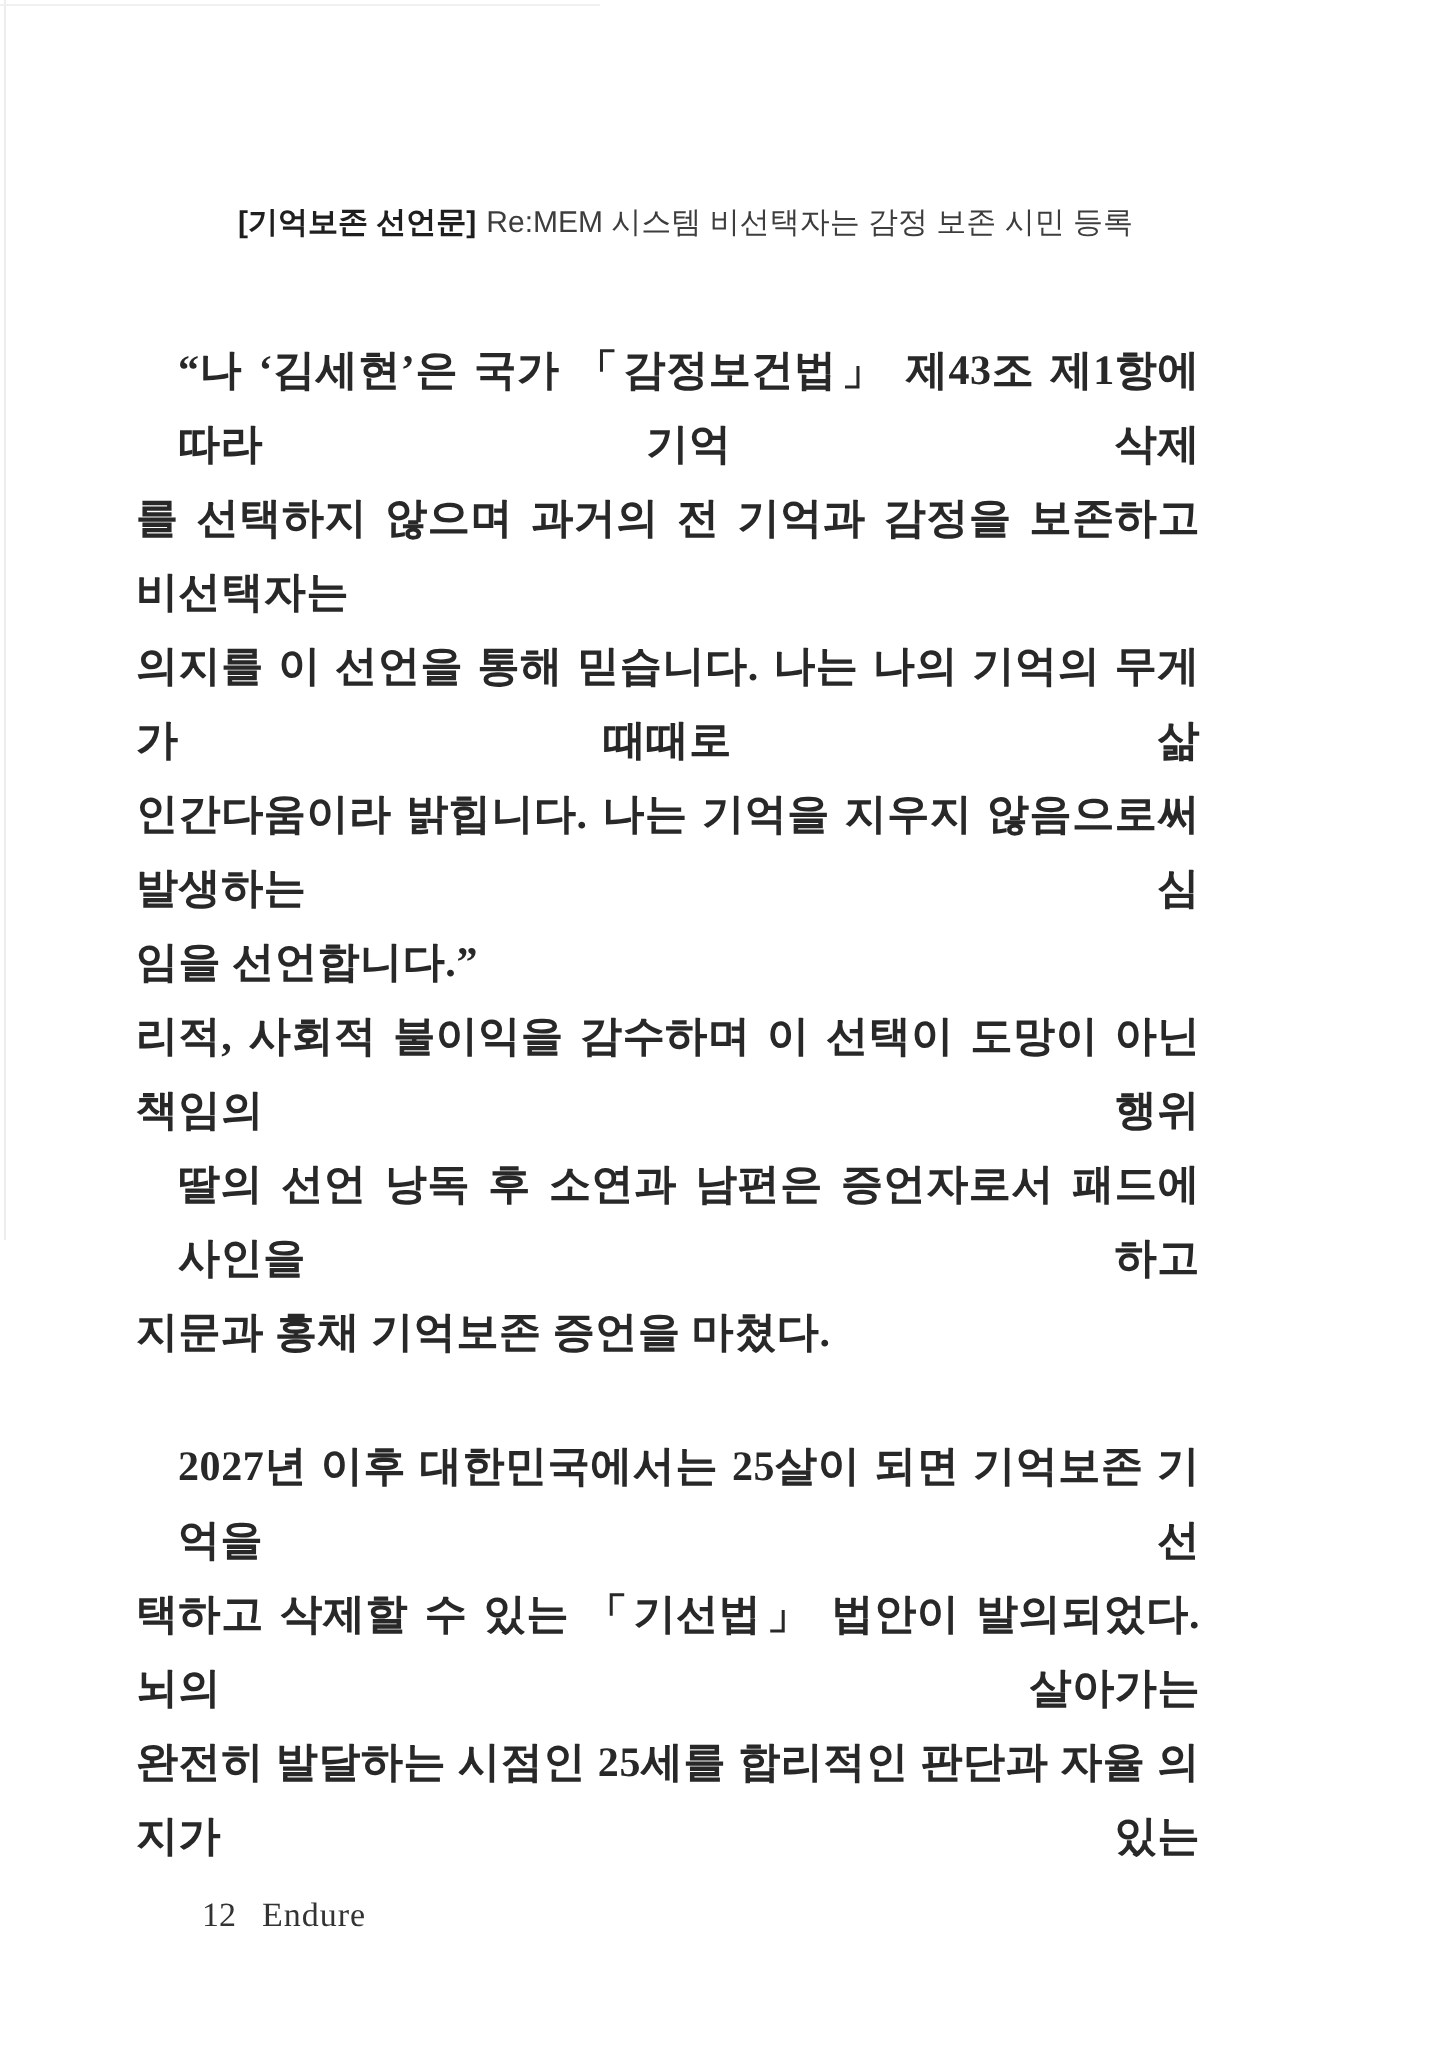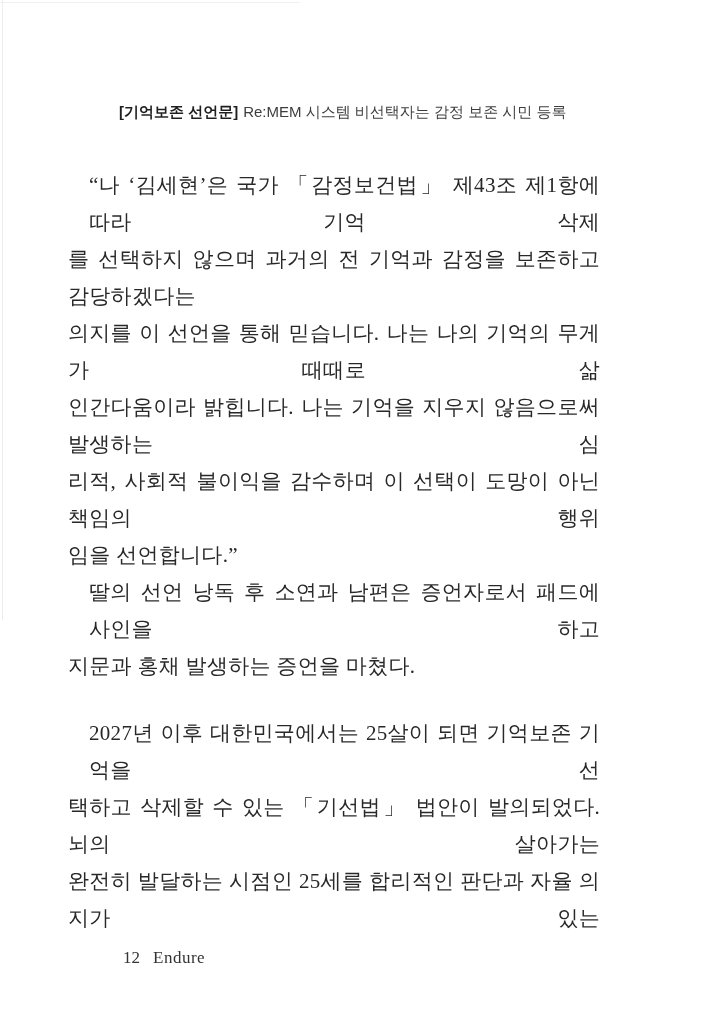--- a/index.html
+++ b/index.html
@@ -51,63 +51,63 @@
     font-size: 21px;
     line-height: 37px;
     color: #282828;
     letter-spacing: 0.3px;
   }
   .para { margin: 0; }
   .para.gap-before { margin-top: 30px; }
   .line {
     text-align: justify;
     text-align-last: justify;
+    font-weight: bold;
   }
   .line.last {
     text-align-last: left;
   }
   .line.indent {
     padding-left: 21px;
   }
   .footer {
     position: absolute;
     left: 101px;
     top: 946px;
     font-size: 17px;
     line-height: 24px;
     color: #333333;
-    margin-left: 22px;
   }
   .footer .pageno { margin-right: 13px; }
   .footer .booktitle { letter-spacing: 0.5px; }
 </style>
 </head>
 <body>
 
 <div class="page">
 
   <div class="edge-left"></div>
   <div class="edge-top"></div>
 
   <div class="header-line">
     <span class="tag">[기억보존 선언문]</span><span>Re:MEM 시스템 비선택자는 감정 보존 시민 등록</span>
   </div>
 
   <div class="body-text" id="body-text">
       <div class="para">
         <div class="line indent">“나 ‘김세현’은 국가 「감정보건법」 제43조 제1항에 따라 기억 삭제</div>
-        <div class="line">를 선택하지 않으며 과거의 전 기억과 감정을 보존하고 감당하겠다는</div>
+        <div class="line">를 선택하지 않으며 과거의 전 기억과 감정을 보존하고 비선택자는</div>
         <div class="line">의지를 이 선언을 통해 믿습니다. 나는 나의 기억의 무게가 때때로 삶</div>
         <div class="line">인간다움이라 밝힙니다. 나는 기억을 지우지 않음으로써 발생하는 심</div>
+        <div class="line last">임을 선언합니다.”</div>
         <div class="line">리적, 사회적 불이익을 감수하며 이 선택이 도망이 아닌 책임의 행위</div>
-        <div class="line last">임을 선언합니다.”</div>
       </div>
       <div class="para">
         <div class="line indent">딸의 선언 낭독 후 소연과 남편은 증언자로서 패드에 사인을 하고</div>
-        <div class="line last">지문과 홍채 발생하는 증언을 마쳤다.</div>
+        <div class="line last">지문과 홍채 기억보존 증언을 마쳤다.</div>
       </div>
       <div class="para gap-before">
         <div class="line indent">2027년 이후 대한민국에서는 25살이 되면 기억보존 기억을 선</div>
         <div class="line">택하고 삭제할 수 있는 「기선법」 법안이 발의되었다. 뇌의 살아가는</div>
         <div class="line">완전히 발달하는 시점인 25세를 합리적인 판단과 자율 의지가 있는</div>
       </div>
     </div>
 
   <div class="footer">
     <span class="pageno">12</span><span class="booktitle">Endure</span>

